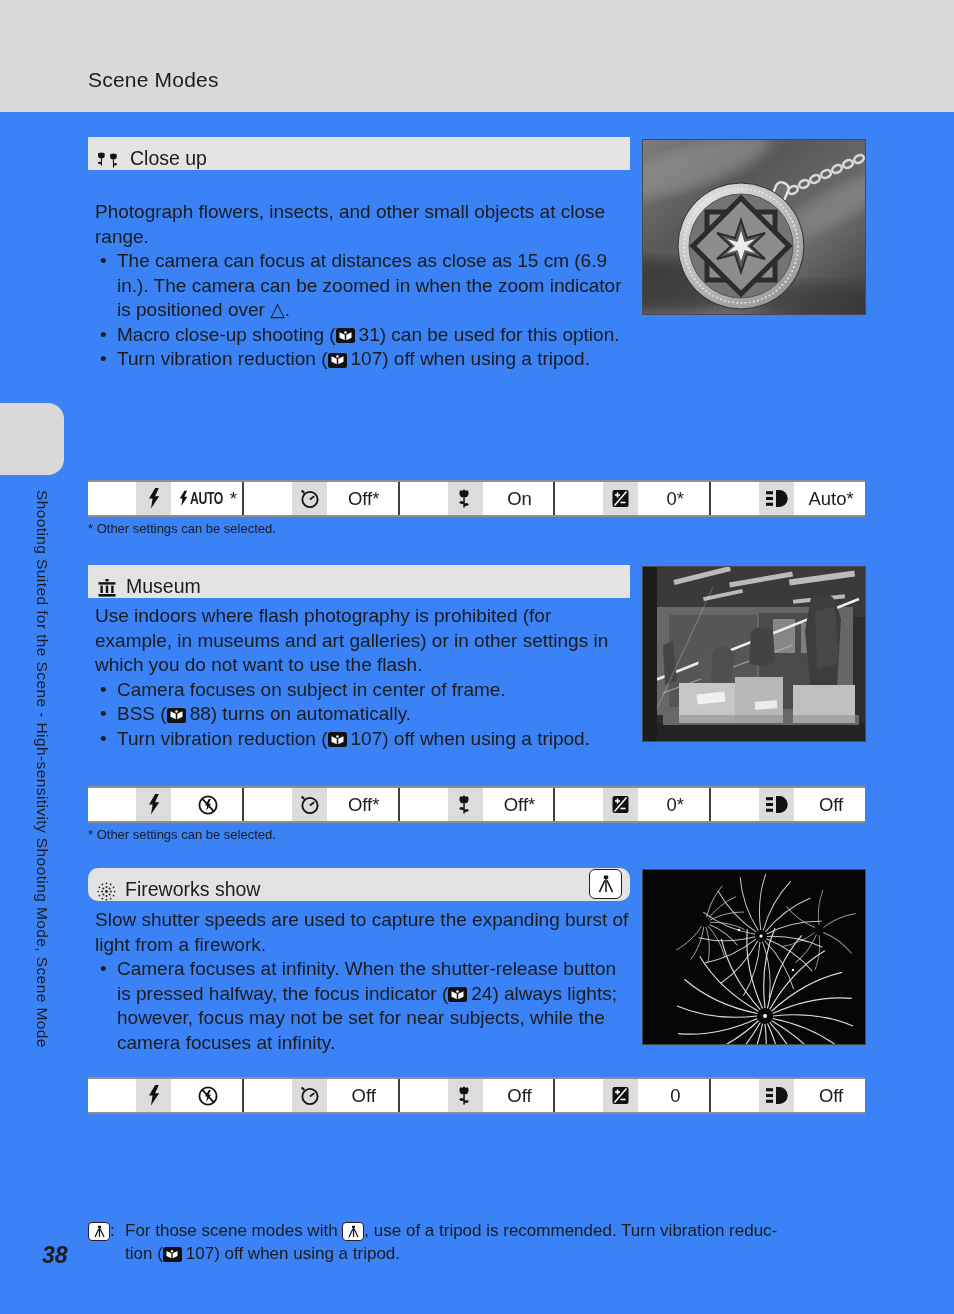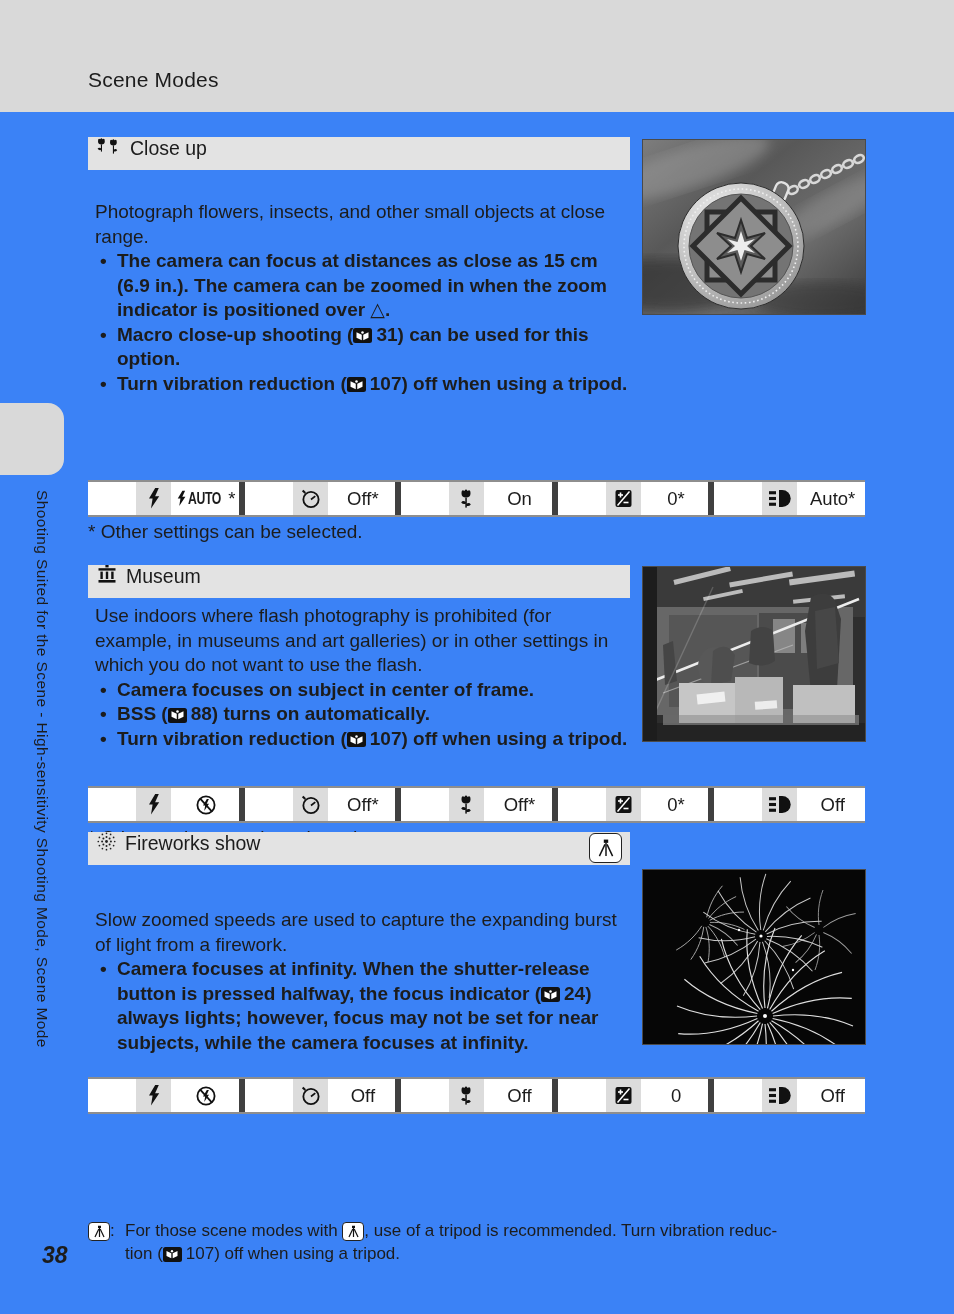--- a/index.html
+++ b/index.html
@@ -18,33 +18,33 @@
   .side-vtext {
     position:absolute; left:33px; top:490px; height:710px;
     writing-mode:vertical-rl; text-orientation:mixed;
     font-size:15.5px; letter-spacing:.4px; white-space:nowrap;
   }
   .page-num { position:absolute; left:42px; top:1242px; font-size:23px; font-style:italic; font-weight:600; }
 
   
   .sec-bar {
     position:absolute; left:88px; width:542px; height:33px; background:#e3e3e3;
-    display:flex; align-items:flex-start; padding-left:9px;
+    display:flex; align-items:flex-end; padding-left:9px;
   }
   .sec-bar .sec-title { font-size:19.5px; margin-left:9px; }
   .sec-bar svg.hicon { flex:0 0 auto; }
   .tripod-badge {
     position:absolute; right:8px; top:1px; width:33px; height:30px; background:#fff;
     border:1.7px solid #222; border-radius:6px; display:flex; align-items:center; justify-content:center;
   }
 
   
   .body { position:absolute; left:95px; width:537px; font-size:19px; line-height:24.5px; }
   .body p { margin:0; }
-  .body ul { list-style:none; margin:0; padding:0;font-weight:bold; }
+  .body ul { list-style:none; margin:0; padding:0; }
   .body li { position:relative; padding-left:22px; }
   .body li::before { content:"\2022"; position:absolute; left:5px; }
 
   
   .pref {
     display:inline-block; width:19px; height:15px; background:#111; border-radius:2.5px;
     vertical-align:-1px; text-align:center; line-height:0;
   }
   .pref svg { display:inline-block; margin-top:1.5px; }
   .refnum { margin-left:4px; }
@@ -54,31 +54,31 @@
   }
   .inline-tripod svg { margin-top:1px; }
 
   
   .settings {
     position:absolute; left:88px; width:777px; height:37px;
     border-top:2px solid #8e8e8e; border-bottom:2px solid #8e8e8e;
     display:flex; background:#fff;
   }
   .pair { display:flex; flex:1; min-width:0;padding-left:48px; }
-  .pair + .pair { border-left:6px solid #404040; }
+  .pair + .pair { border-left:2px solid #404040; }
   .icon-cell {
     flex:0 0 38px; background:#dcdcdc; border-right:3px solid #ffffff;
     display:flex; align-items:center; justify-content:center;
   }
   .val-cell { flex:1; display:flex; align-items:center; justify-content:center; font-size:18.5px; }
   .flash-auto { display:flex; align-items:center; }
   .flash-auto .auto-word { display:inline-block; transform:scaleX(.72); transform-origin:left center; font-weight:700; letter-spacing:-.5px; font-size:17px; margin-left:2px; }
   .flash-auto .suffix { margin-left:-6px; }
 
-  .tbl-note { position:absolute; left:88px; font-size:19px; }
+  .tbl-note { position:absolute; left:88px; font-size:13px; }
 
   
   .photo { position:absolute; left:642px; width:224px; height:176px; border:1px solid #4a4a4a; }
   .photo svg { display:block; }
 
   
   .footer { position:absolute; left:88px; top:1220px; width:782px; font-size:17px; line-height:22.5px; display:grid; grid-template-columns:37px 1fr; }
   .footer .f-lead { white-space:nowrap; }
 </style>
 </head>
@@ -375,21 +375,21 @@
               <rect x="1" y="12.7" width="7" height="3.1"></rect>
               <path d="M11 0 h3.2 a8.5 8.5 0 0 1 0 17 H11 Z"></path>
             </g>
           </svg>
       </div>
       <div class="val-cell">Off</div>
     </div>
   </div>
   <div class="tbl-note" style="top:827px;">* Other settings can be selected.</div>
 
-  <div class="sec-bar" style="top:832px;">
+  <div class="sec-bar" style="top:868px;border-radius:10px;">
     <svg class="hicon" width="19" height="19" viewBox="0 0 19 19">
       <g fill="#222">
         <circle cx="9.5" cy="9.5" r="1.4"></circle>
         <circle cx="9.5" cy="5.1" r="1"></circle>
           <circle cx="12.6" cy="6.4" r="1"></circle>
           <circle cx="13.9" cy="9.5" r="1"></circle>
           <circle cx="12.6" cy="12.6" r="1"></circle>
         <circle cx="9.5" cy="13.9" r="1"></circle>
           <circle cx="6.4" cy="12.6" r="1"></circle>
           <circle cx="5.1" cy="9.5" r="1"></circle>
@@ -489,21 +489,21 @@
         <use href="#fr-short" transform="rotate(300)"></use>
       </g>
       <circle cx="122" cy="146" r="2" fill="#fff"></circle>
         <circle cx="118" cy="66" r="1.6" fill="#fff"></circle>
       <circle cx="96" cy="60" r="1.2" fill="#fff"></circle>
         <circle cx="150" cy="100" r="1.2" fill="#fff"></circle>
     </svg>
   </div>
 
   <div class="body" style="top:908px;">
-    <p>Slow zoomed speeds are used to capture the expanding burst of light from a firework.</p>
+    <p>Slow shutter speeds are used to capture the expanding burst of light from a firework.</p>
     <ul>
       <li><span>Camera focuses at infinity. When the shutter-release button is pressed halfway, the focus indicator (</span><span class="pref"><svg width="15" height="12" viewBox="0 0 20 16">
               <path fill="#fff" d="M2 3 L9 6.2 L9 13.5 L2 10.3 Z"></path>
               <path fill="#fff" d="M18 3 L11 6.2 L11 13.5 L18 10.3 Z"></path>
               <circle cx="10" cy="3.2" r="1.7" fill="#fff"></circle>
             </svg></span><span class="refnum">24</span><span>) always lights; however, focus may not be set for near subjects, while the camera focuses at infinity.</span></li>
     </ul>
   </div>
 
   <div class="settings" style="top:1077px;">

